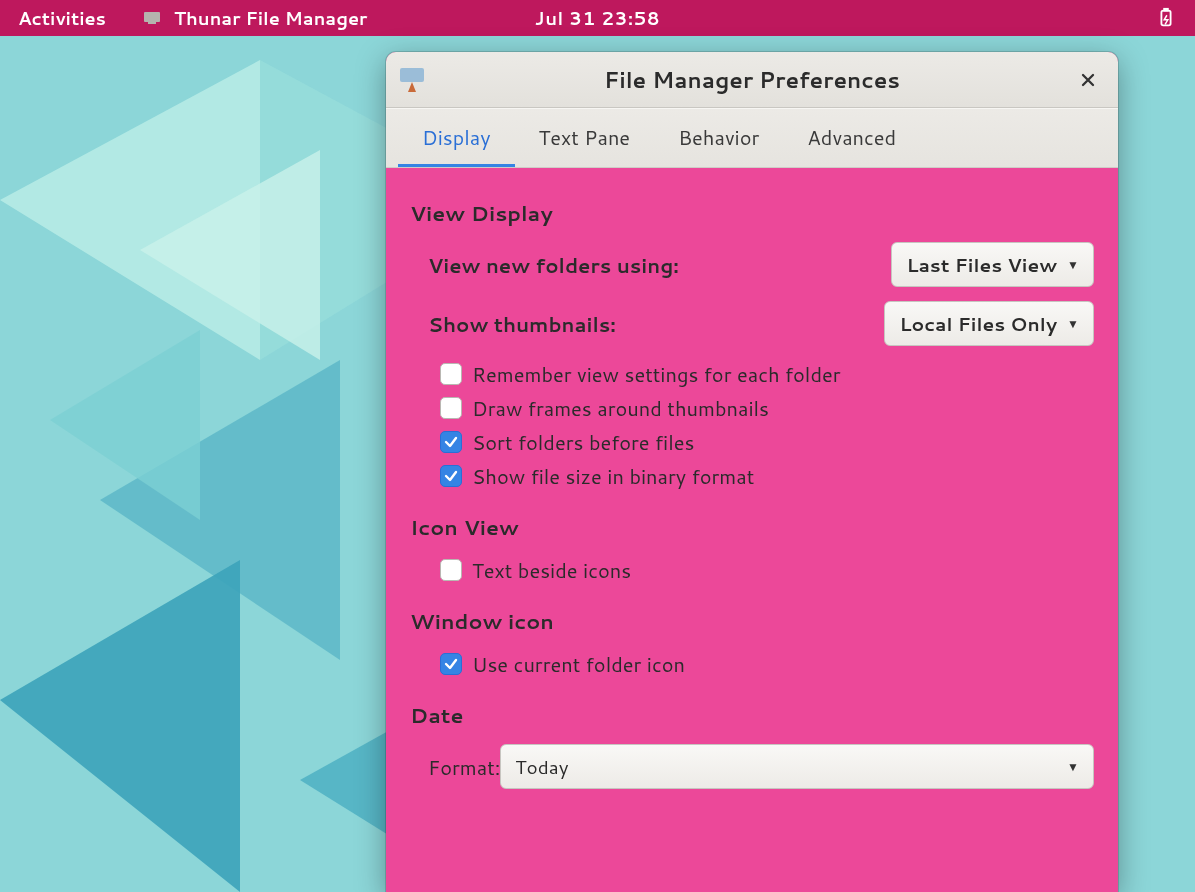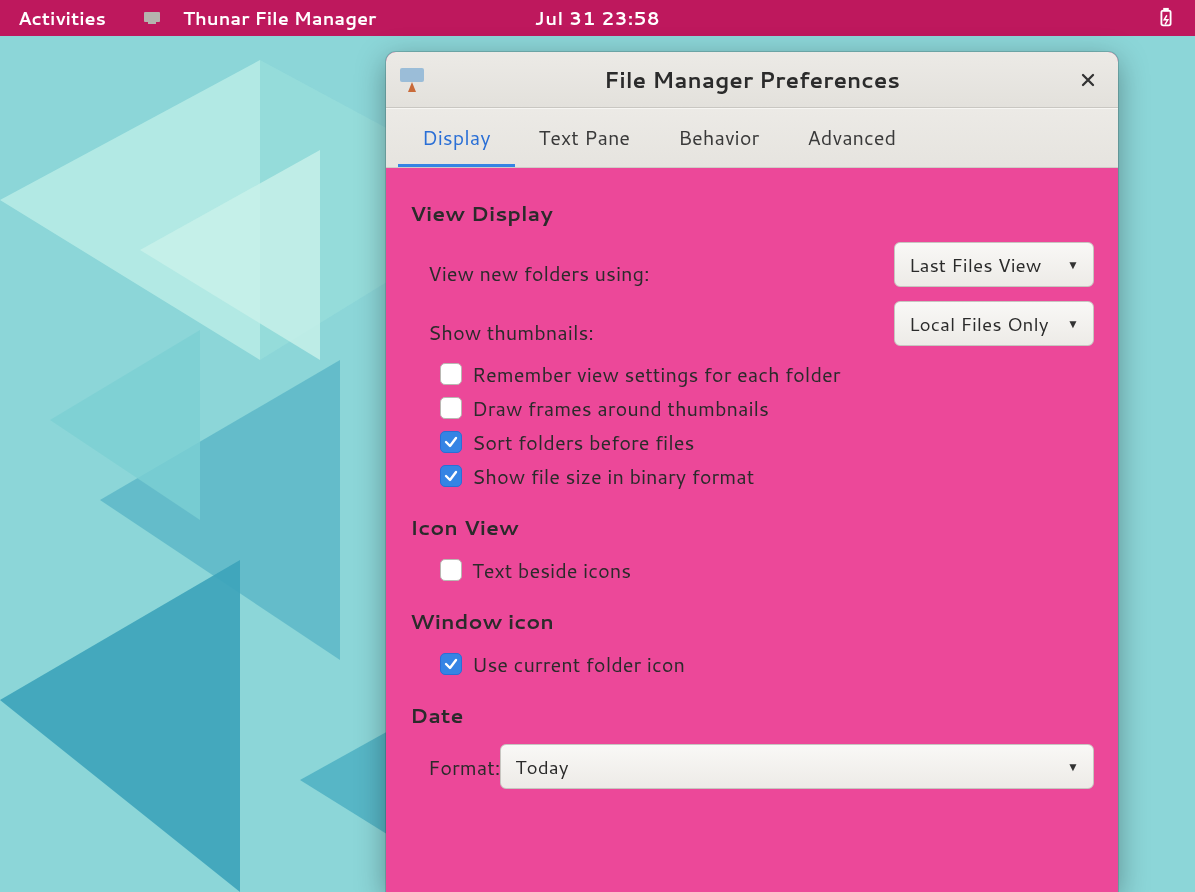--- a/index.html
+++ b/index.html
@@ -21,21 +21,21 @@
 .topbar {
   position: absolute; top: 0; left: 0; right: 0; height: 36px;
   background: #be185d; color: #fff;
   display: flex; align-items: center;
   font-size: 18px; font-weight: 600;
   padding: 0 18px;
   z-index: 10;
   text-align: center;
 }
 .topbar .activities { margin-right: 36px; cursor: pointer; }
-.topbar .app-indicator { display: flex; align-items: center; gap: 21px; }
+.topbar .app-indicator { display: flex; align-items: center; gap: 12px; }
 .topbar .app-icon { width: 20px; height: 20px; display:flex; align-items:center; justify-content:center; }
 .topbar .clock { position: absolute; left: 50%; transform: translateX(-50%); letter-spacing: 0.5px; }
 .topbar .status { margin-left: auto; display: flex; align-items: center; gap: 12px; }
 .topbar .status svg { display:block; }
 
 
 .window {
   position: absolute; left: 386px; top: 52px;
   width: 732px; height: 840px;
   background: #ec4899;
@@ -73,21 +73,21 @@
   display: flex; align-items: center;
   font-size: 20px; color: #3a3a3a;
   cursor: pointer;
   border-bottom: 3px solid transparent;
   height:100%;
 }
 .tab.active { color: #2a6fd6; border-bottom-color: #3584e4; font-weight: 500; }
 
 .content { padding: 22px 24px 10px 24px; flex: 1; overflow: auto; color: #2b2b2b; font-size: 20px; }
 .section-title { font-weight: 700; font-size: 21px; margin-top: 8px; margin-bottom: 14px; }
-.row { display: flex; align-items: flex-end; margin-bottom: 14px; }
+.row { display: flex; align-items: center; margin-bottom: 14px; font-weight: bold; }
 .row .label { padding-left: 18px; }
 .row .spacer { flex: 1; }
 .dropdown {
   background: linear-gradient(#f9f8f6,#edebe7);
   border: 1px solid #c7c5c0; border-radius: 6px;
   padding: 8px 14px; font-size: 19px; color: #2b2b2b;
   display: inline-flex; align-items: center; gap: 10px;
   cursor: pointer; min-width: 200px; justify-content: space-between;
 }
 .dropdown.wide { width: 100%; justify-content: space-between; }

